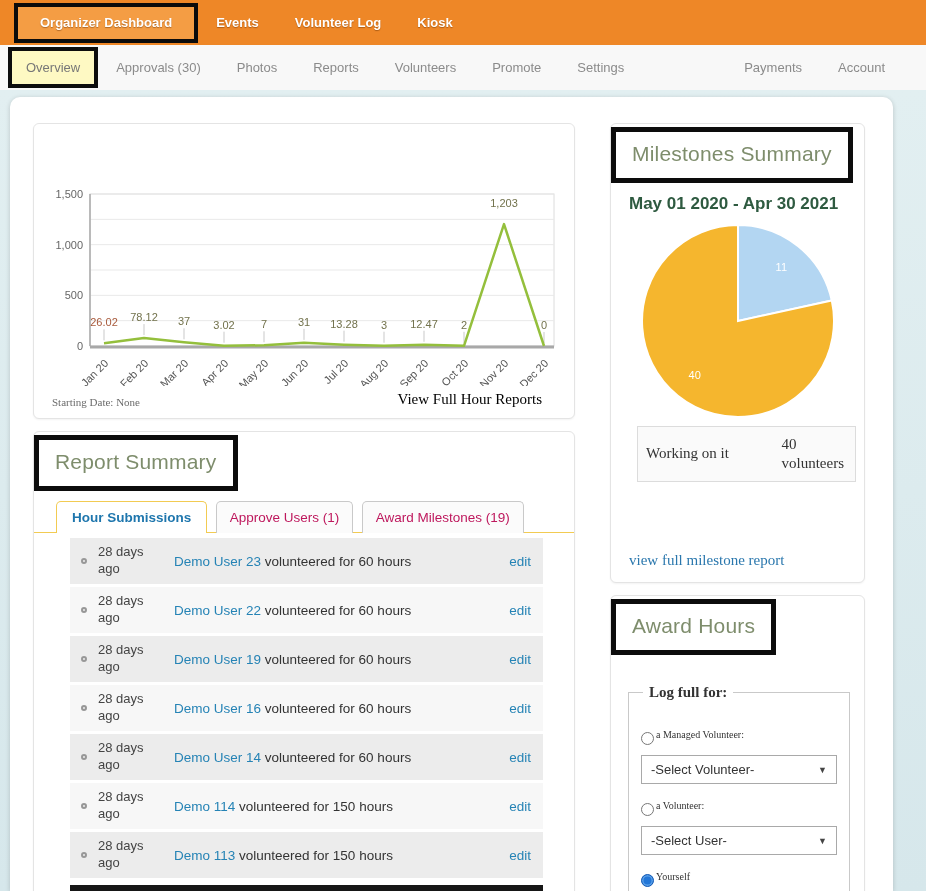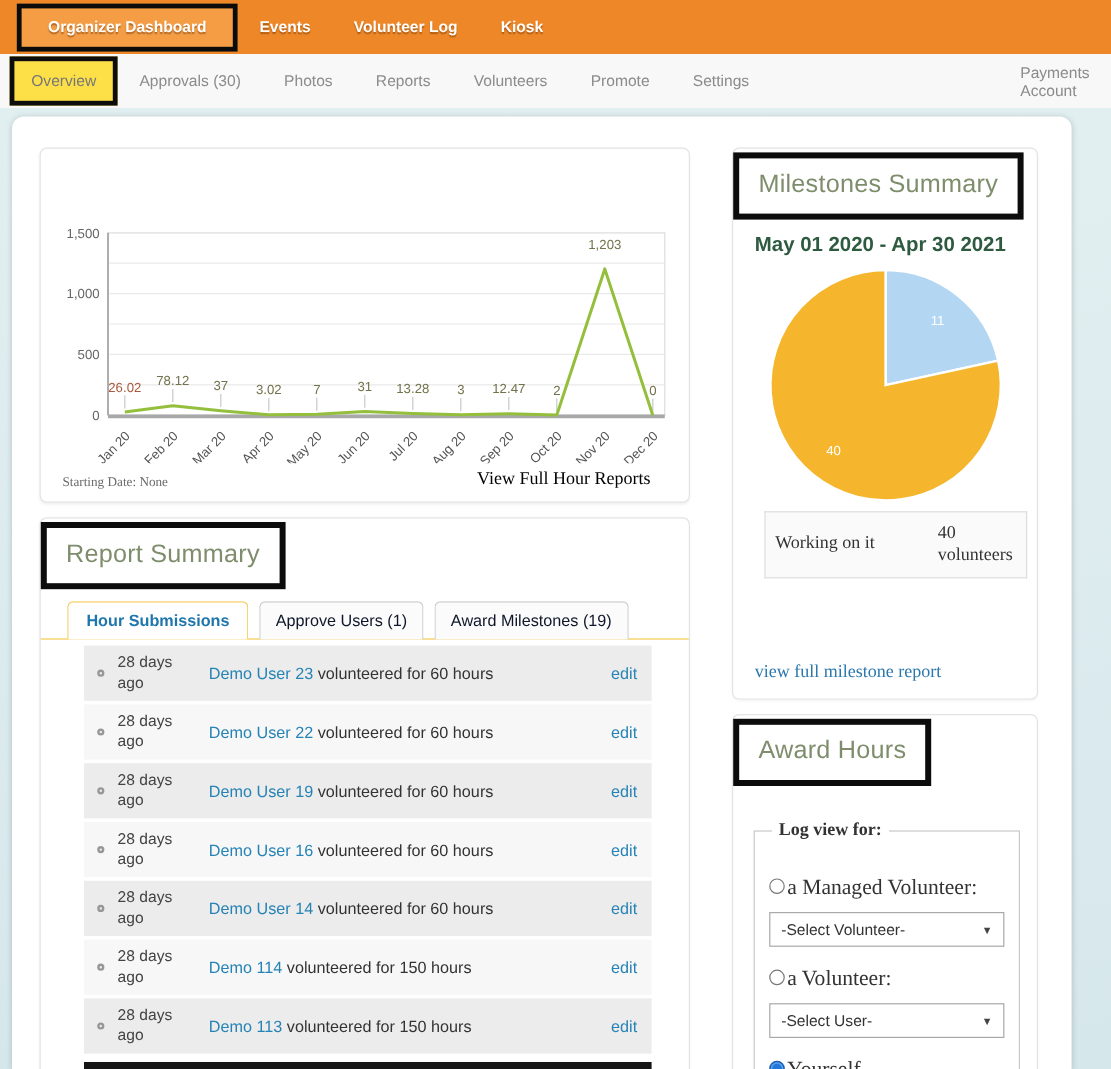--- a/index.html
+++ b/index.html
@@ -14,24 +14,24 @@
                  text-shadow:0 1px 1px rgba(90,40,0,.45); padding:0 18px;
                  line-height:45px; cursor:pointer; }
   .topnav .tab.active { background:#f49d44; border:4px solid #0b0b0b;
                         line-height:32px; margin-left:14px; padding:0 22px; }
 
   
   .subnav { position:absolute; left:0; top:45px; width:926px; height:45px;
             background:#f8f8f8; display:flex; align-items:center; font-size:13px;
             color:#8b8b8b; }
   .subnav .item { padding:0 18px; cursor:pointer; white-space:nowrap; }
-  .subnav .item.boxed { border:4px solid #0d0d0d; background:#fde047; color:#777;
+  .subnav .item.boxed { border:4px solid #0d0d0d; background:#fef9c3; color:#777;
                         padding:9px 14px; margin-left:8px; }
   .subnav .spacer { flex:1; }
-  .subnav .right { display:flex; padding-right:0;flex-direction:column; }
+  .subnav .right { display:flex; padding-right:23px; }
 
   
   .content { position:absolute; left:0; top:90px; width:926px; height:801px;
              background:linear-gradient(#e2eff1,#d6e7eb); }
   .card { position:absolute; left:10px; top:7px; width:883px; height:794px;
           background:#fff; border-radius:10px 10px 0 0;
           box-shadow:0 1px 5px rgba(0,0,0,.18); overflow:hidden; }
 
   .panel { position:absolute; background:#fff; border:1px solid #e4e4e4;
            border-radius:6px; box-shadow:0 1px 2px rgba(0,0,0,.05); }
@@ -47,21 +47,21 @@
   
   #line-chart { position:absolute; left:12px; top:64px; }
   .chart-footer-left  { position:absolute; left:18px; bottom:10px;
         font-family:"Liberation Serif", serif; font-size:11px; color:#6b6b6b; }
   .chart-footer-right { position:absolute; right:32px; bottom:10px;
         font-family:"Liberation Serif", serif; font-size:15px; color:#000000; cursor:pointer; }
 
   
   .tabbar { position:absolute; left:0; top:68px; width:100%; padding-left:22px;
             border-bottom:1px solid #f2cb52; }
-  .rtab { display:inline-block; padding:8px 13px; font-size:13.5px; color:#0f172a;
+  .rtab { display:inline-block; padding:8px 13px; font-size:13.5px; color:#be185d;
           border:1px solid #c9c9c9; border-bottom:none; border-radius:5px 5px 0 0;
           background:#fbfbfb; margin-right:4px; position:relative; top:1px;
           cursor:pointer; }
   .rtab.active { border-color:#f2cb52; background:#fff; font-weight:bold;
                  color:#1e76ad; padding:8px 15px; }
   #hour-rows { position:absolute; left:36px; top:106px; width:473px; }
   .hrow { display:flex; align-items:center; min-height:46px; margin-bottom:3px;
           font-size:13.5px; color:#333; }
   .hrow.even { background:#ececec; }
   .hrow.odd  { background:#f7f7f7; }
@@ -91,21 +91,21 @@
   .ms-link { color:#2a77ad; cursor:pointer; }
   .ms-view { position:absolute; left:18px; top:428px;
              font-family:"Liberation Serif", serif; font-size:15px; color:#2a77ad;
              cursor:pointer; }
 
   
   .loghours { position:absolute; left:17px; top:88px; width:220px;
               border:1px solid #c9c9c9; padding:12px 12px 16px 12px;
               font-family:"Liberation Serif", serif; color:#333; }
   .loghours legend { font-weight:bold; font-size:15px; padding:0 6px; margin-left:2px; }
-  .opt { display:flex; align-items:flex-start; margin-top:16px; font-size:18px; }
+  .opt { display:flex; align-items:flex-start; margin-top:16px; font-size:10px; }
   .radio { width:13px; height:13px; border:1px solid #777; border-radius:50%;
            background:#fff; margin:3px 2px 0 0; flex:none; cursor:pointer; }
   .radio.checked { background:#2377d8; border-color:#155bb5;
                    box-shadow:inset 0 0 0 1.5px #5aa0e8; }
   .fake-select { margin-top:10px; width:196px; height:29px; border:1px solid #a9a9a9;
                  background:#fff; display:flex; align-items:center;
                  justify-content:space-between; padding:0 9px;
                  font-family:"Liberation Sans", sans-serif; font-size:13px;
                  color:#333; cursor:pointer; }
   .caret { font-size:9px; color:#444; }
@@ -286,21 +286,21 @@
         </tbody>
           </table>
         <div class="ms-view">view full milestone report</div>
       </div>
 
       <div class="panel" id="panel-submit-hours">
         <div class="anno-title">
           <div class="panel-title">Award Hours</div>
         </div>
         <fieldset class="loghours">
-          <legend>Log view for:</legend>
+          <legend>Log full for:</legend>
 
           <div class="opt">
             <span class="radio"></span>
             <span>a Managed Volunteer:</span>
           </div>
           <div class="fake-select">
             <span>-Select Volunteer-</span>
             <span class="caret">▼</span>
           </div>
 

